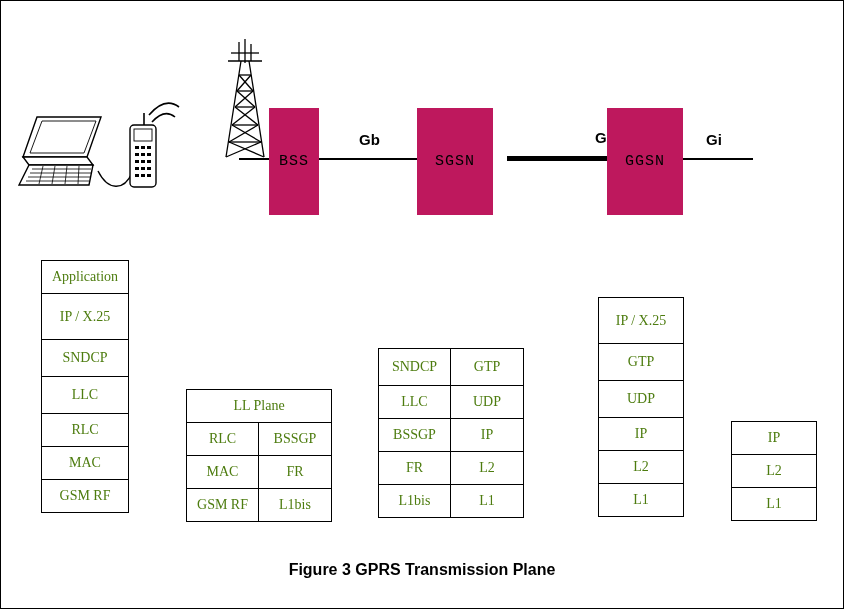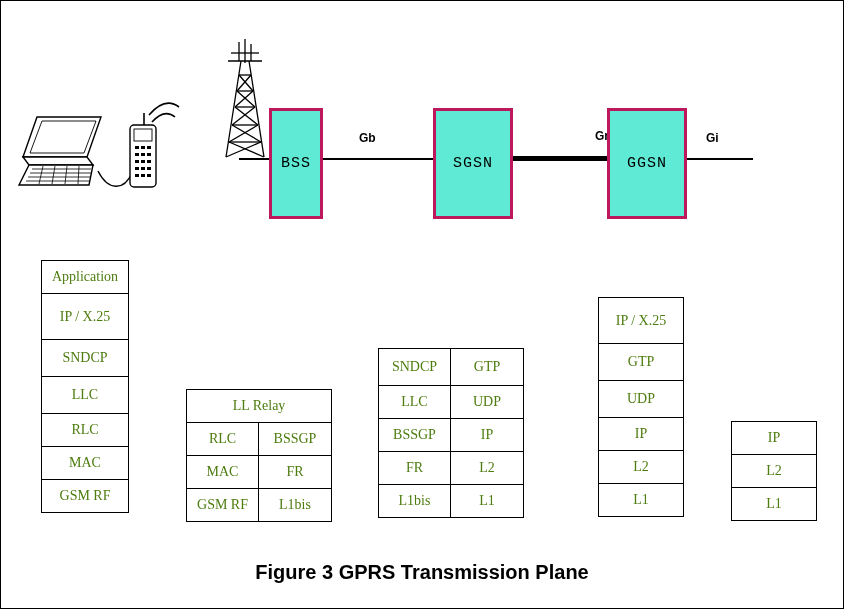--- a/index.html
+++ b/index.html
@@ -16,41 +16,41 @@
     height: 609px;
     background: #ffffff;
     border: 1px solid #000000;
     box-sizing: border-box;
     overflow: hidden;
   }
 
   
   .node-box {
     position: absolute;
-    border: 3px solid #be185d;
-    background: #5eead4;
+    border: 1px solid #be185d;
+    background: #be185d;
     display: flex;
     align-items: center;
     justify-content: center;
     font-family: "Liberation Mono", monospace;
     font-size: 15px;
     letter-spacing: 1px;
     color: #000000;
   }
 
   
   .link-line {
     position: absolute;
     background: #000000;
   }
   .link-label {
     position: absolute;
     font-family: "Liberation Sans", sans-serif;
     font-weight: bold;
-    font-size: 12px;
+    font-size: 15px;
     color: #000000;
   }
 
   
   .stack {
     position: absolute;
     border: 1px solid #000000;
     background: #ffffff;
     box-sizing: border-box;
   }
@@ -79,21 +79,21 @@
 
   
   #caption {
     position: absolute;
     left: 0;
     right: 0;
     top: 560px;
     text-align: center;
     font-family: "Liberation Sans", sans-serif;
     font-weight: bold;
-    font-size: 20px;
+    font-size: 16px;
     color: #000000;
   }
 
   
   .art {
     position: absolute;
   }
 </style>
 </head>
 <body>
@@ -194,21 +194,21 @@
 
   <div class="link-line" style="left:506px; top:155px; width:100px; height:5px;"></div>
 
   <div class="link-line" style="left:680px; top:157px; width:72px; height:2px;"></div>
 
   <div class="link-label" style="left:358px; top:130px;">Gb</div>
   <div class="link-label" style="left:546px; top:128px;margin-left:48px;">Gn</div>
   <div class="link-label" style="left:705px; top:130px;">Gi</div>
 
   <div class="node-box" style="left:268px; top:107px; width:48px; height:105px;">BSS</div>
-  <div class="node-box" style="left:432px; top:107px; width:74px; height:105px;">SGSN</div>
+  <div class="node-box" style="left:416px; top:107px; width:74px; height:105px;">SGSN</div>
   <div class="node-box" style="left:606px; top:107px; width:74px; height:105px;">GGSN</div>
 
   <div class="stack" style="left:40px; top:259px; width:88px;">
     <div class="stack-row">
       <div class="stack-cell" style="width:100%;">Application</div>
     </div>
     <div class="stack-row">
       <div class="stack-cell" style="width:100%; height:45px;">IP / X.25</div>
     </div>
     <div class="stack-row">
@@ -223,21 +223,21 @@
     <div class="stack-row">
       <div class="stack-cell" style="width:100%; height:32px;">MAC</div>
     </div>
     <div class="stack-row">
       <div class="stack-cell" style="width:100%; height:32px;">GSM RF</div>
     </div>
   </div>
 
   <div class="stack" style="left:185px; top:388px; width:146px;">
     <div class="stack-row">
-      <div class="stack-cell" style="width:100%;">LL  Relay</div>
+      <div class="stack-cell" style="width:100%;">LL  Plane</div>
     </div>
     <div class="stack-row">
       <div class="stack-cell" style="width:50%;">RLC</div>
       <div class="stack-cell" style="width:50%;">BSSGP</div>
     </div>
     <div class="stack-row">
       <div class="stack-cell" style="width:50%;">MAC</div>
       <div class="stack-cell" style="width:50%;">FR</div>
     </div>
     <div class="stack-row">

